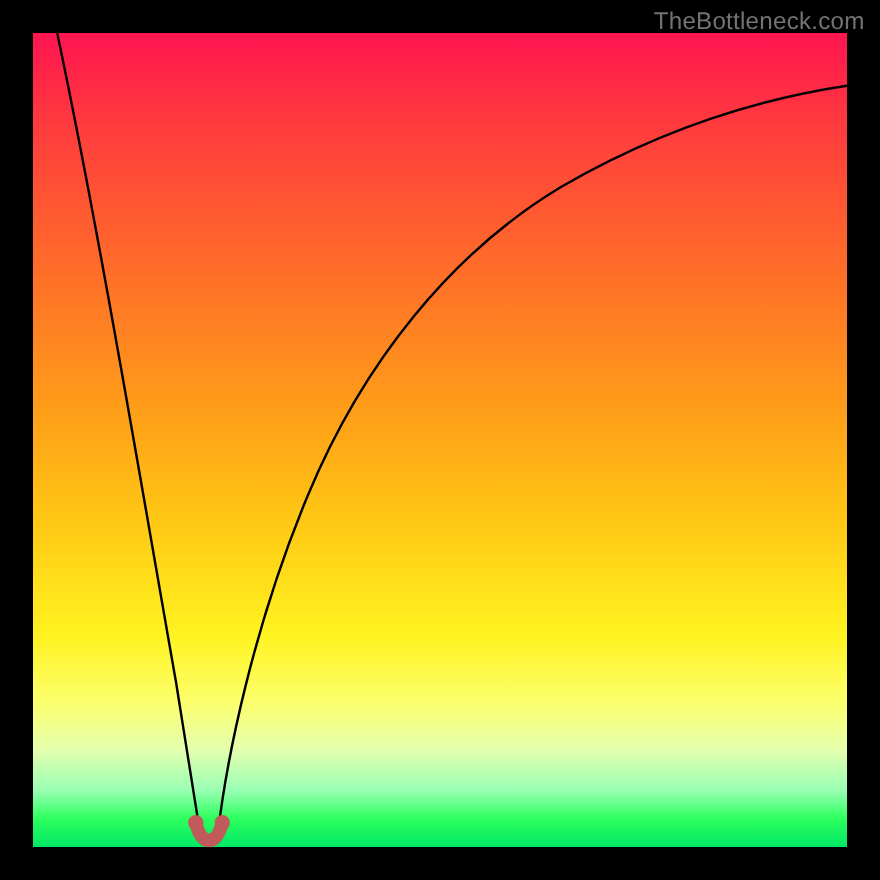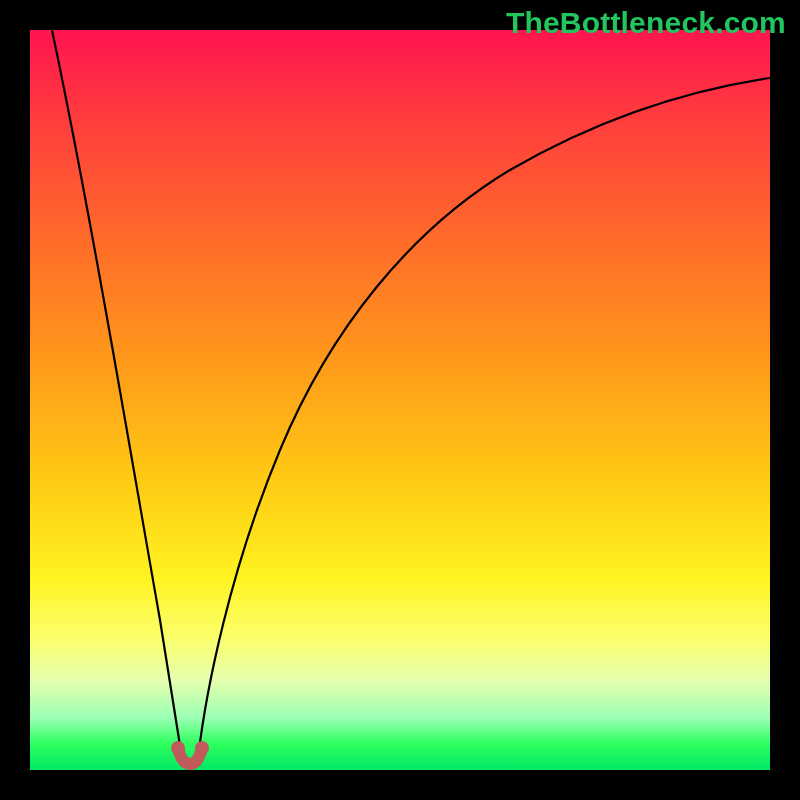--- a/index.html
+++ b/index.html
@@ -35,23 +35,23 @@
       #e4ffae 88%,
       #9affb4 93%,
       #2dff5e 96.5%,
       #00e865 100%
     );
   }
   .watermark {
     position: absolute;
     top: 6px;
     right: 14px;
-    color: #22c55e;
-    font-size: 30px;
-    font-weight: 700;
+    color: #737373;
+    font-size: 22px;
+    font-weight: 400;
     letter-spacing: 0.2px;
     z-index: 10;
   }
   svg.curve {
     position: absolute;
     left: 0;
     top: 0;
     width: 740px;
     height: 740px;
   }

